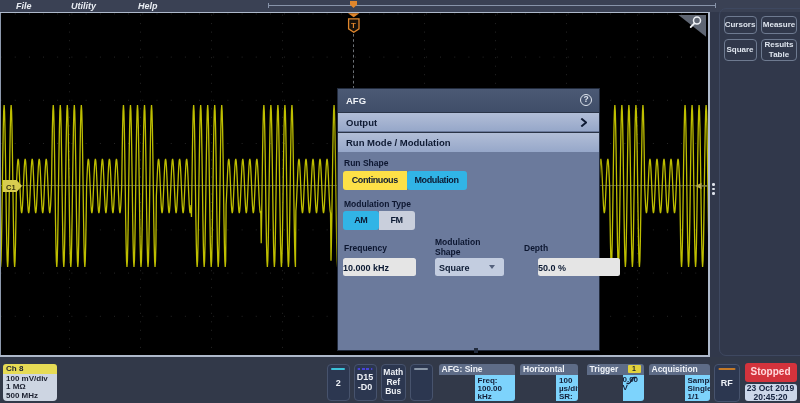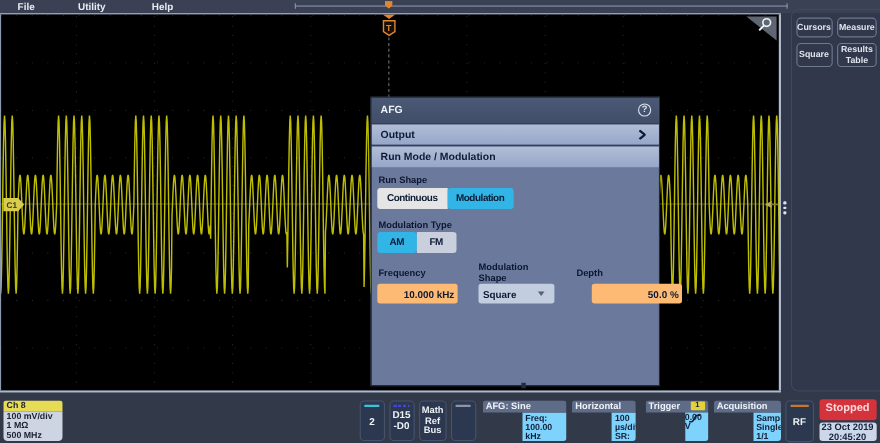--- a/index.html
+++ b/index.html
@@ -1,38 +1,38 @@
 <!DOCTYPE html>
 <html><head><meta charset="utf-8">
 <style>
   * { margin:0; padding:0; box-sizing:border-box; }
   html,body { width:800px; height:403px; overflow:hidden; }
   body { position:relative; background:#31384b; font-family:"Liberation Sans",sans-serif; }
   .abs { position:absolute; }
   
   #menubar { position:absolute; left:0; top:0; width:800px; height:12px; background:#3a4154; }
-  .mi { position:absolute; top:0.5px; font-size:9px; font-weight:bold; color:#e9edf3; }
+  .mi { position:absolute; top:0.5px; font-size:9px; font-weight:bold; color:#e9edf3;font-style:italic; }
   
   #screen { position:absolute; left:0; top:13px; width:710px; height:342px; background:#000; }
   #btop   { position:absolute; left:0; top:11.5px; width:710px; height:1.5px; background:#aeb9cb; }
   #bbot   { position:absolute; left:0; top:354.8px; width:710px; height:1.8px; background:#aeb9cb; }
   #bright { position:absolute; left:707.8px; top:13px; width:2px; height:342px; background:#aeb9cb; }
   #bleft  { position:absolute; left:0; top:13px; width:1.3px; height:342px; background:#8d99ad; }
   
   #dialog { position:absolute; left:337px; top:88px; width:263px; height:263px; background:#6b7a9c;
              border:1px solid #222b3d; box-shadow:0 1px 4px rgba(0,0,0,.5);padding-left:40px; }
   #dlghead { position:absolute; left:0; top:0; width:100%; height:23px; background:linear-gradient(#4b5974,#404e69);
               color:#f0f3f8; font-size:9.5px; font-weight:bold; line-height:23px; padding-left:8px; }
   .dlgrow { position:absolute; left:0; width:100%; height:19px; background:linear-gradient(#b2bed7,#96a7c9);
              color:#0e1a33; font-size:9.5px; font-weight:bold; line-height:19px; padding-left:8px;
              border-top:1px solid #2a3447; }
   .lbl { position:absolute; color:#0c1630; font-size:8.5px; font-weight:bold; white-space:nowrap; }
   .seg { position:absolute; font-size:9px; font-weight:bold; color:#0c1a33; text-align:center; letter-spacing:-0.4px; }
-  .inp { position:absolute; background:#fdba74; border-radius:2.5px; font-size:9px; font-weight:bold;
-          color:#0c1a33; text-align:right; }
+  .inp { position:absolute; background:#e5e5e5; border-radius:2.5px; font-size:9px; font-weight:bold;
+          color:#0c1a33; text-align:left; }
   
   .sbtn { position:absolute; border:1px solid #6e7a90; border-radius:4px; color:#dfe5ee;
            font-size:8px; font-weight:bold; display:flex; align-items:center; justify-content:center;
            text-align:center; line-height:9.5px; }
   
   #bottombar { position:absolute; left:0; top:356.6px; width:800px; height:46.4px; background:#323949; }
   .bb { position:absolute; background:#2c3750; border:1px solid #47536d; border-radius:4px;
          color:#eef1f6; font-weight:bold; font-size:9px; }
   .tline { position:absolute; top:3px; left:50%; transform:translateX(-50%); height:2px; border-radius:1px; }
   .info { position:absolute; border-radius:3px; overflow:hidden; }
@@ -91,21 +91,21 @@
          color:#dde3ec;font-size:8.5px;font-weight:bold;text-align:center;line-height:9.5px;">?</div>
   </div>
   <div class="dlgrow" style="top:23px;">Output
     <svg class="abs" style="right:12px;top:5px;" width="7" height="9" viewBox="0 0 8 10">
       <path d="M1.5,0.5 L7,5 L1.5,9.5" stroke="#0e1a33" stroke-width="2.3" fill="none"></path>
       </svg>
   </div>
   <div class="dlgrow" style="top:43px;height:20px;">Run Mode / Modulation</div>
 
   <div class="lbl" style="left:6px;top:69px;">Run Shape</div>
-  <div class="seg" style="left:5px;top:82px;width:63.5px;height:18.5px;line-height:18.5px;background:#e5e5e5;border-radius:3px 0 0 3px;">Continuous</div>
+  <div class="seg" style="left:5px;top:82px;width:63.5px;height:18.5px;line-height:18.5px;background:#fde047;border-radius:3px 0 0 3px;">Continuous</div>
   <div class="seg" style="left:68.5px;top:82px;width:60px;height:18.5px;line-height:18.5px;background:#31b4e6;border-radius:3px;">Modulation</div>
 
   <div class="lbl" style="left:6px;top:110px;">Modulation Type</div>
   <div class="seg" style="left:5px;top:122px;width:35.5px;height:18.5px;line-height:18.5px;background:#31b4e6;border-radius:3px;">AM</div>
   <div class="seg" style="left:40.5px;top:122px;width:36px;height:18.5px;line-height:18.5px;background:#c9cfdc;border-radius:0 3px 3px 0;">FM</div>
 
   <div class="lbl" style="left:6px;top:154px;">Frequency</div>
   <div class="inp" style="left:5px;top:168.5px;width:73px;height:18px;line-height:20px;padding-right:3px;">10.000 kHz</div>
 
   <div class="lbl" style="left:97px;top:147.5px;">Modulation<br>Shape</div>

